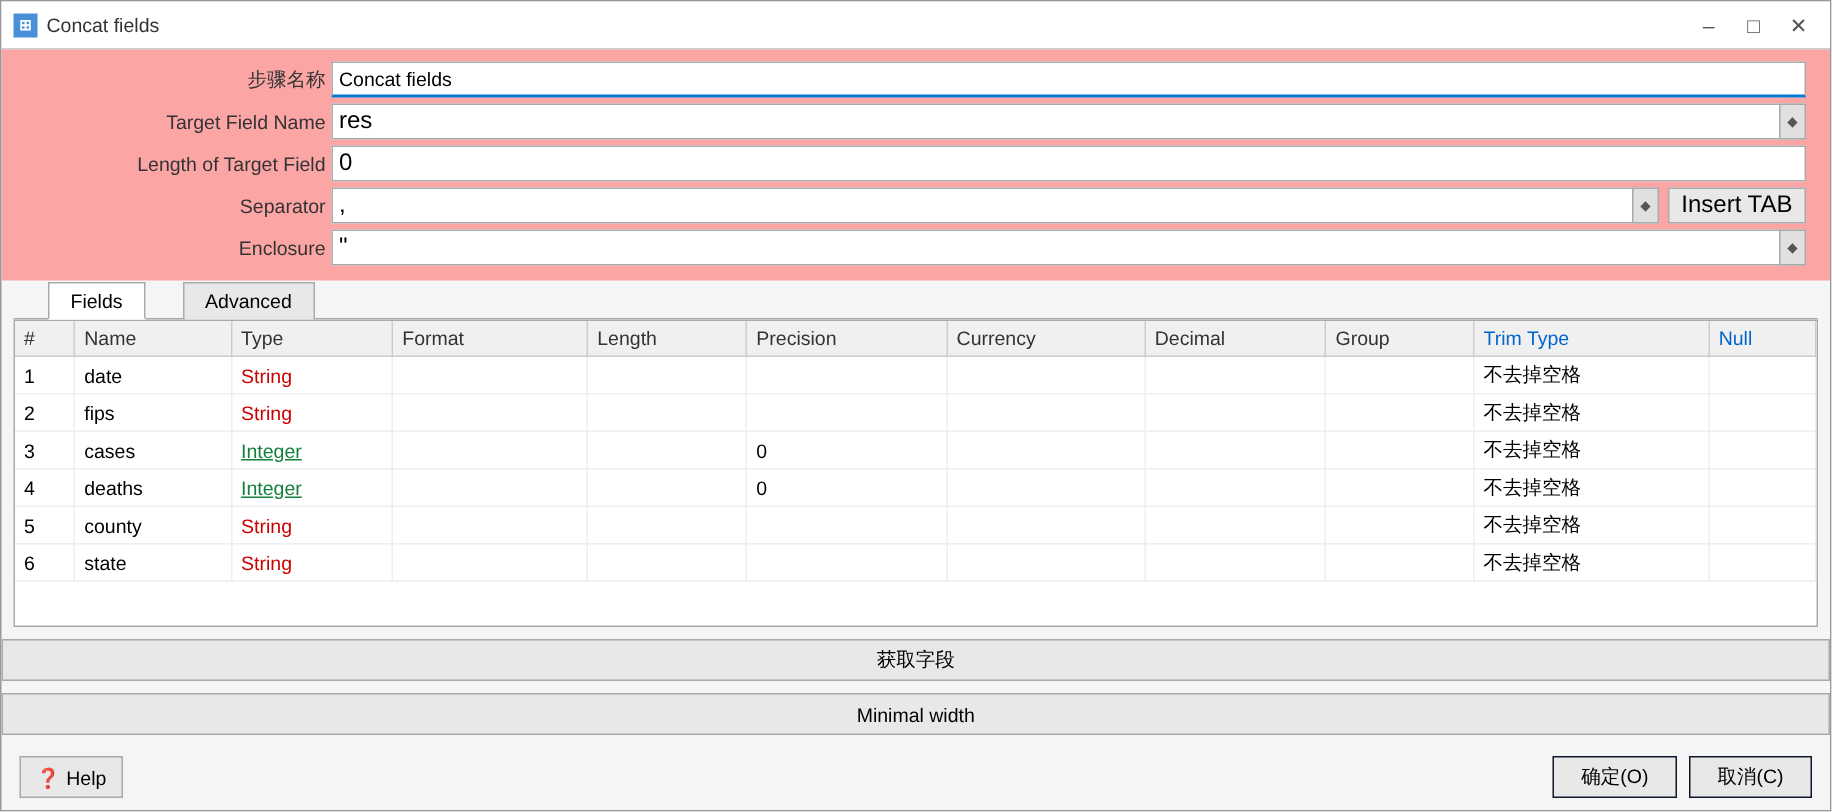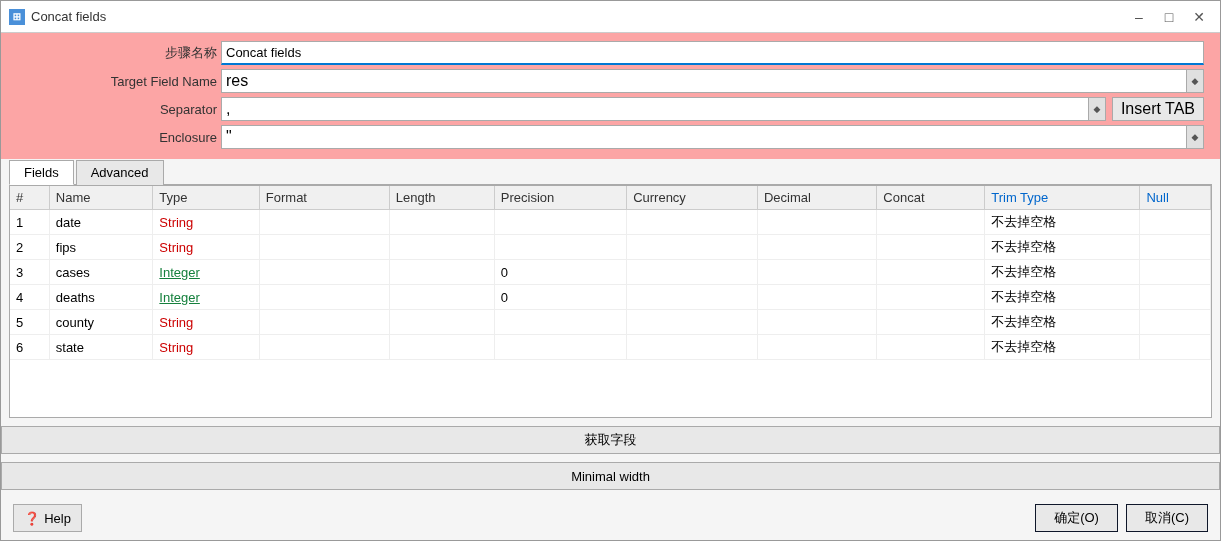--- a/index.html
+++ b/index.html
@@ -147,20 +147,21 @@
     .tab {
       padding: 4px 14px;
       border: 1px solid #aaa;
       border-bottom: none;
       background: #e8e8e8;
       cursor: pointer;
       font-size: 13px;
       margin-right: 2px;
       position: relative;
       bottom: -1px;
+      margin-left: 23px;
     }
     .tab.active {
       background: #fff;
       border-bottom: 1px solid #fff;
       z-index: 1;
     }
 
     .table-container {
       flex: 1;
       margin: 0 8px;
@@ -293,20 +294,26 @@
     </div>
 
     <div class="form-row">
       <span class="form-label">Target Field Name</span>
       <div class="form-input-wrap">
         <input class="form-input-with-btn" type="text" style="padding-right: 20px;" value="res">
         <span class="spin-btn">◆</span>
       </div>
     </div>
 
+    <div class="form-row">
+      <span class="form-label">Length of Target Field</span>
+      <div class="form-input-wrap">
+        <input class="form-input-with-btn" type="text" value="0" style="">
+      </div>
+    </div>
 
     <div class="form-row separator-row">
       <span class="form-label">Separator</span>
       <div class="separator-input-wrap">
         <input class="form-input-with-btn" type="text" style="padding-right: 20px;" value=",">
         <span class="separator-spin">◆</span>
       </div>
       <button class="insert-tab-btn">Insert TAB</button>
     </div>
 
@@ -331,21 +338,21 @@
       <thead>
         <tr>
           <th>#</th>
           <th>Name</th>
           <th>Type</th>
           <th style="width:130px;margin-top:29px;">Format</th>
           <th>Length</th>
           <th>Precision</th>
           <th>Currency</th>
           <th>Decimal</th>
-          <th>Concat</th>
+          <th>Group</th>
           <th class="accent">Trim Type</th>
           <th class="accent">Null</th>
         </tr>
       </thead>
       <tbody>
         <tr>
           <td>1</td>
           <td>date</td>
           <td class="string-type">String</td>
           <td></td>

